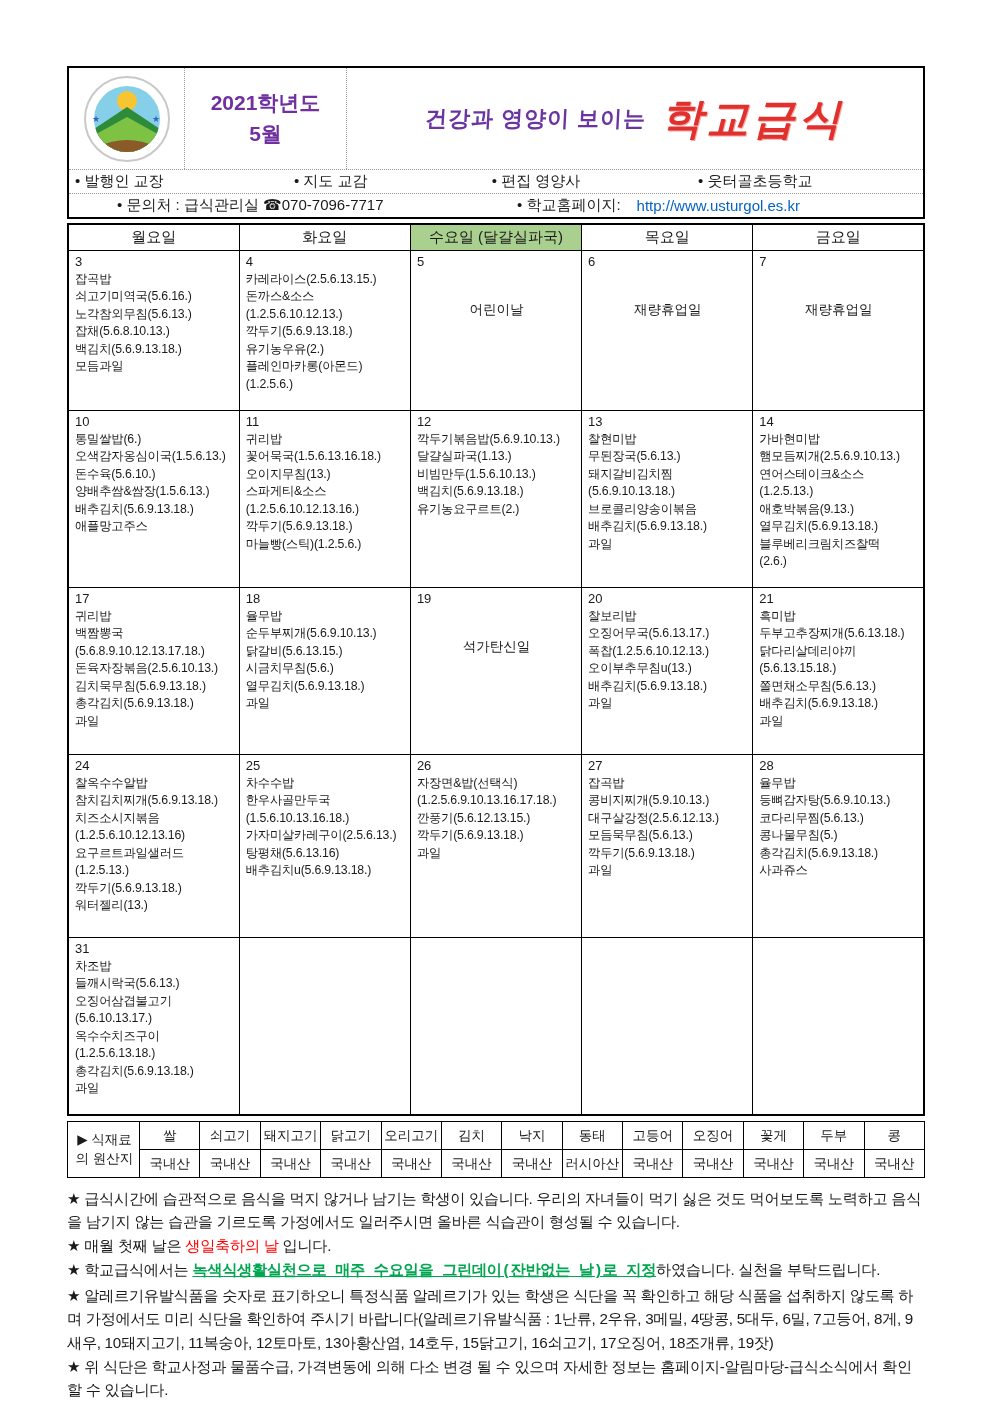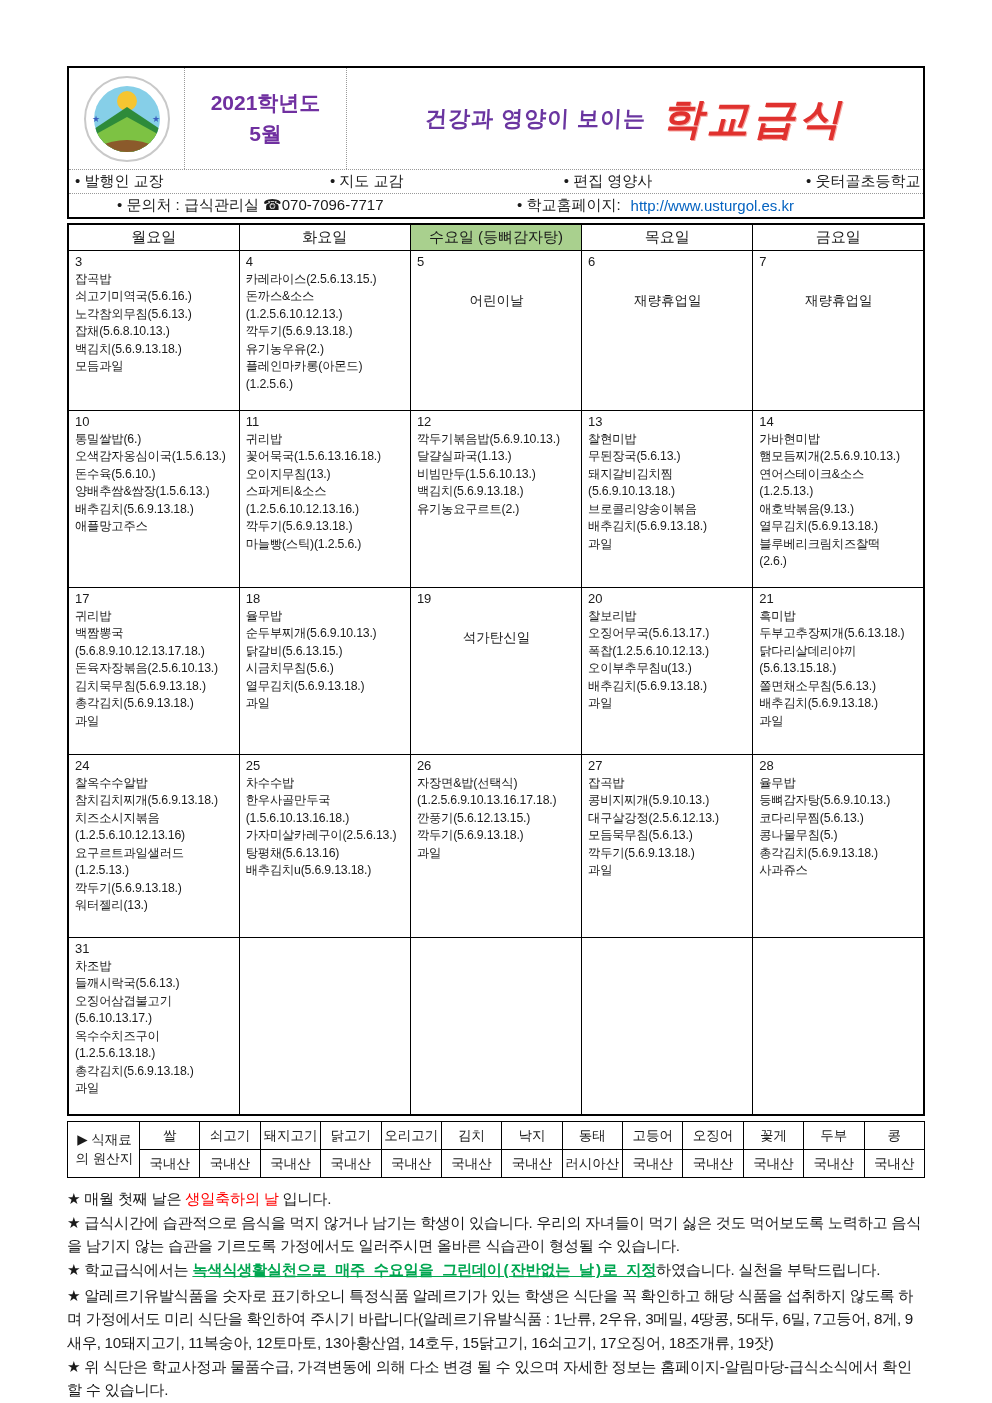--- a/index.html
+++ b/index.html
@@ -17,40 +17,40 @@
   .header-top { display: grid; grid-template-columns: 116px 162px 1fr; height: 101px; }
   .header-top > div { border-right: 1px dotted #999; display: flex; align-items: center; justify-content: center; }
   .header-top > div:last-child { border-right: none; }
   .year-month { color: #7030A0; font-weight: bold; font-size: 21px; text-align: center; line-height: 1.45; }
   .slogan-wrap { gap: 14px; }
   .slogan { color: #6a35a0; font-weight: 800; font-size: 22px; letter-spacing: 1px; transform: skewX(-3deg); }
   .main-title { color: #e0312e; font-weight: 800; font-size: 42px; letter-spacing: 4px;
                 text-shadow: 1px 1px 0 #f5a9a5; font-style: italic; }
   .info-row { display: grid; border-top: 1px dotted #999; height: 24px; align-items: center;
               font-size: 15px; padding: 0 6px; }
-  .info-row1 { grid-template-columns: 26% 23.5% 24.5% 26%; gap: 36px; }
+  .info-row1 { grid-template-columns: 26% 23.5% 24.5% 26%; }
   .info-row2 { grid-template-columns: 50% 50%; padding-left: 48px; }
-  .homepage-cell { display: flex; gap: 10px; align-items: center; }
+  .homepage-cell { display: flex; gap: 16px; align-items: center; }
   .url { color: #0563C1; text-decoration: none; cursor: pointer; }
 
   
   table { border-collapse: collapse; width: 858px; table-layout: fixed; }
   .cal, .cal th, .cal td { border: 1px solid #000; }
   .cal { border: 2px solid #000; }
   .cal th { height: 26px; font-size: 15px; font-weight: 400; text-align: center; background: #fff; }
   .cal th.greenday { background: #a9d08e; }
   .cal td { vertical-align: top; padding: 3px 5px 3px 6px; }
   .cal tbody tr:nth-child(1) { height: 160px; }
   .cal tbody tr:nth-child(2) { height: 177px; }
   .cal tbody tr:nth-child(3) { height: 167px; }
   .cal tbody tr:nth-child(4) { height: 183px; }
   .cal tbody tr:nth-child(5) { height: 178px; }
   .day-num { font-size: 13px; margin-bottom: 2px; }
   .menu-line { font-size: 12.3px; line-height: 17.5px; letter-spacing: -0.2px; white-space: nowrap; }
-  .holiday { text-align: center; font-size: 13.5px; margin-top: 23px; }
+  .holiday { text-align: center; font-size: 13.5px; margin-top: 32px; }
 
   
   .origin-wrap { margin-top: 5px; }
   .org, .org td { border: 1px solid #000; }
   .org { border: 1.5px solid #000; }
   .org td { text-align: center; font-size: 13.5px; height: 28px; padding: 0 2px; }
   .org td.org-label { font-size: 13.5px; text-align: center; padding-left: 4px; line-height: 1.35; }
 
   
   .notes { margin-top: 9px; font-size: 15.2px; line-height: 1.52; letter-spacing: -0.3px; }
@@ -106,21 +106,21 @@
         <a class="url">http://www.usturgol.es.kr</a>
       </span>
     </div>
   </div>
 
   <table class="cal">
     <thead>
         <tr>
           <th>월요일</th>
           <th>화요일</th>
-          <th class="greenday">수요일 (등뼈감자탕)</th>
+          <th class="greenday">수요일 (달걀실파국)</th>
           <th>목요일</th>
           <th>금요일</th>
         </tr>
       </thead>
     <tbody>
         <tr>
           <td class="day-cell">
             <div class="day-num">3</div>
             <div class="menu-line">잡곡밥</div>
             <div class="menu-line">쇠고기미역국(5.6.16.)</div>
@@ -349,20 +349,20 @@
             <td>국내산</td>
             <td>국내산</td>
             <td>국내산</td>
             <td>국내산</td>
           </tr>
         </tbody>
     </table>
   </div>
 
   <div class="notes">
+    <p>★ 급식시간에 습관적으로 음식을 먹지 않거나 남기는 학생이 있습니다. 우리의 자녀들이 먹기 싫은 것도 먹어보도록 노력하고 음식을 남기지 않는 습관을 기르도록 가정에서도 일러주시면 올바른 식습관이 형성될 수 있습니다.</p>
     <p><span>★ 매월 첫째 날은 </span><span class="red-text">생일축하의 날</span><span> 입니다.</span></p>
-    <p>★ 급식시간에 습관적으로 음식을 먹지 않거나 남기는 학생이 있습니다. 우리의 자녀들이 먹기 싫은 것도 먹어보도록 노력하고 음식을 남기지 않는 습관을 기르도록 가정에서도 일러주시면 올바른 식습관이 형성될 수 있습니다.</p>
     <p><span>★ 학교급식에서는 </span><span class="green-text">녹색식생활실천으로 매주 수요일을 그린데이(잔반없는 날)로 지정</span><span>하였습니다. 실천을 부탁드립니다.</span></p>
     <p>★ 알레르기유발식품을 숫자로 표기하오니 특정식품 알레르기가 있는 학생은 식단을 꼭 확인하고 해당 식품을 섭취하지 않도록 하며 가정에서도 미리 식단을 확인하여 주시기 바랍니다(알레르기유발식품 : 1난류, 2우유, 3메밀, 4땅콩, 5대두, 6밀, 7고등어, 8게, 9새우, 10돼지고기, 11복숭아, 12토마토, 13아황산염, 14호두, 15닭고기, 16쇠고기, 17오징어, 18조개류, 19잣)</p>
     <p>★ 위 식단은 학교사정과 물품수급, 가격변동에 의해 다소 변경 될 수 있으며 자세한 정보는 홈페이지-알림마당-급식소식에서 확인할 수 있습니다.</p>
   </div>
 
 </div>
 
 </body></html>

